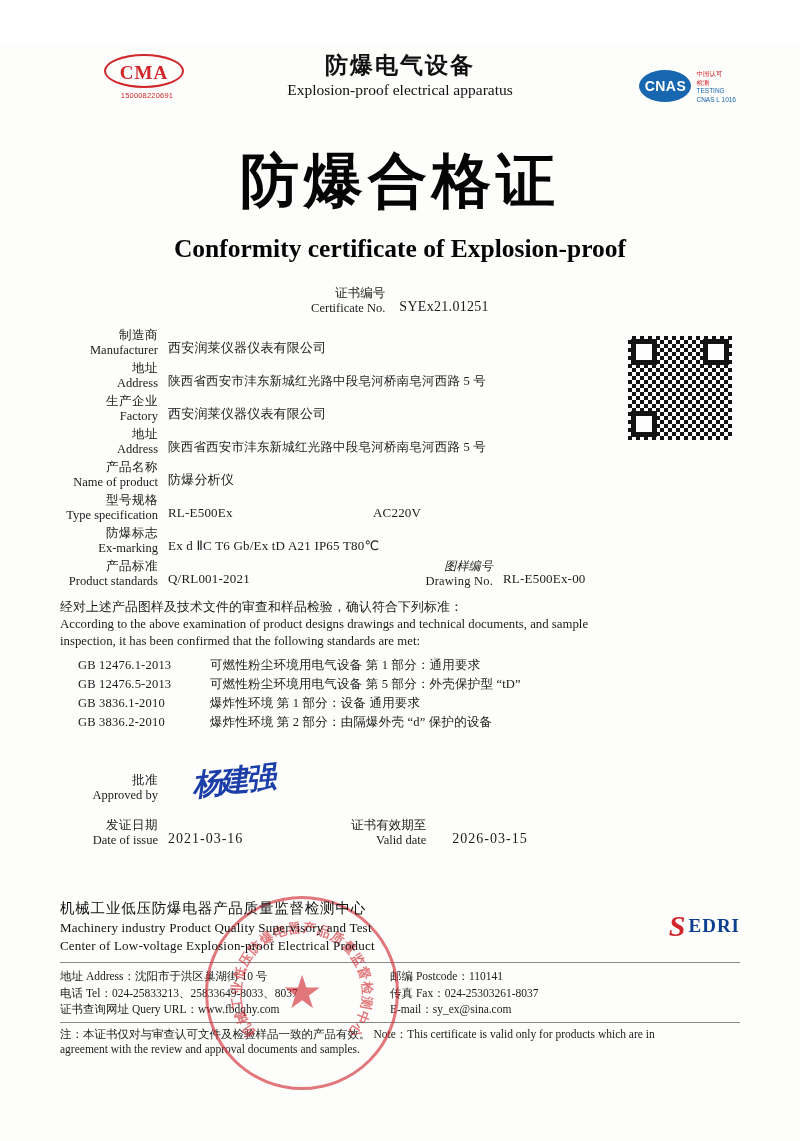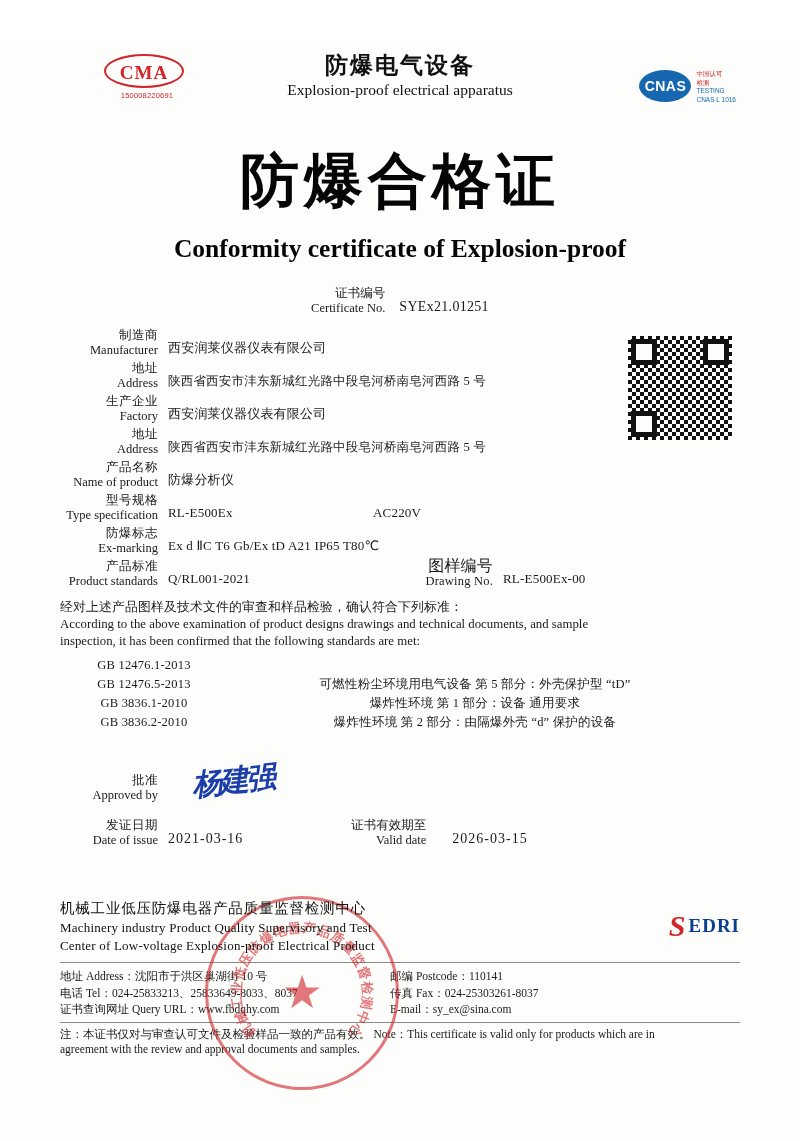--- a/index.html
+++ b/index.html
@@ -222,21 +222,21 @@
     line-height: 17px;
   }
   .statement .cn { letter-spacing: 0.2px; }
 
   
   .standards {
     margin: 6px 60px 0 78px;
     font-size: 12.5px;
     line-height: 19px;
   }
-  .std-row { display: flex; text-align: center; }
+  .std-row { display: flex; }
   .std-code { width: 132px; flex: 0 0 132px; letter-spacing: 0.2px;}
   .std-text { flex: 1; letter-spacing: 0.2px;}
 
   
   .approve-row {
     margin: 26px 60px 0 60px;
     display: flex;
     align-items: flex-end;
     position: relative;
     height: 44px;
@@ -471,41 +471,42 @@
     <div class="field-row">
       <div class="field-label">
         <span class="cn">产品标准</span>
         <span class="en">Product standards</span>
       </div>
       <div class="field-value">
         <div class="inline-two">
           <div class="v1">Q/RL001-2021</div>
           <div class="v2" style="display:flex; align-items:flex-start; margin-top:-12px;">
             <div class="sub-label" style="width:120px; flex:0 0 120px; text-align:right; padding-right:10px;">
-              <span style="display:block; font-size:16px;">图样编号</span>
+              <span style="display:block; font-size:12px;font-style:italic;">图样编号</span>
               <span style="display:block; font-size:12.5px;">Drawing  No.</span>
             </div>
             <div style="padding-top:12px; font-size:13px;">RL-E500Ex-00</div>
           </div>
         </div>
       </div>
     </div>
 
 
   </div>
 
   <div class="statement">
     <div class="cn">经对上述产品图样及技术文件的审查和样品检验，确认符合下列标准：</div>
     <div>According to the above examination of product designs drawings and technical documents, and sample</div>
     <div>inspection, it has been confirmed that the following standards are met:</div>
   </div>
 
   <div class="standards">
     <div class="std-row">
       <div class="std-code">GB 12476.1-2013</div>
+      <div class="std-text">可燃性粉尘环境用电气设备  第 1 部分：通用要求</div>
     </div>
     <div class="std-row">
       <div class="std-code">GB 12476.5-2013</div>
       <div class="std-text">可燃性粉尘环境用电气设备  第 5 部分：外壳保护型 “tD”</div>
     </div>
     <div class="std-row">
       <div class="std-code">GB 3836.1-2010</div>
       <div class="std-text">爆炸性环境  第 1 部分：设备  通用要求</div>
     </div>
     <div class="std-row">

